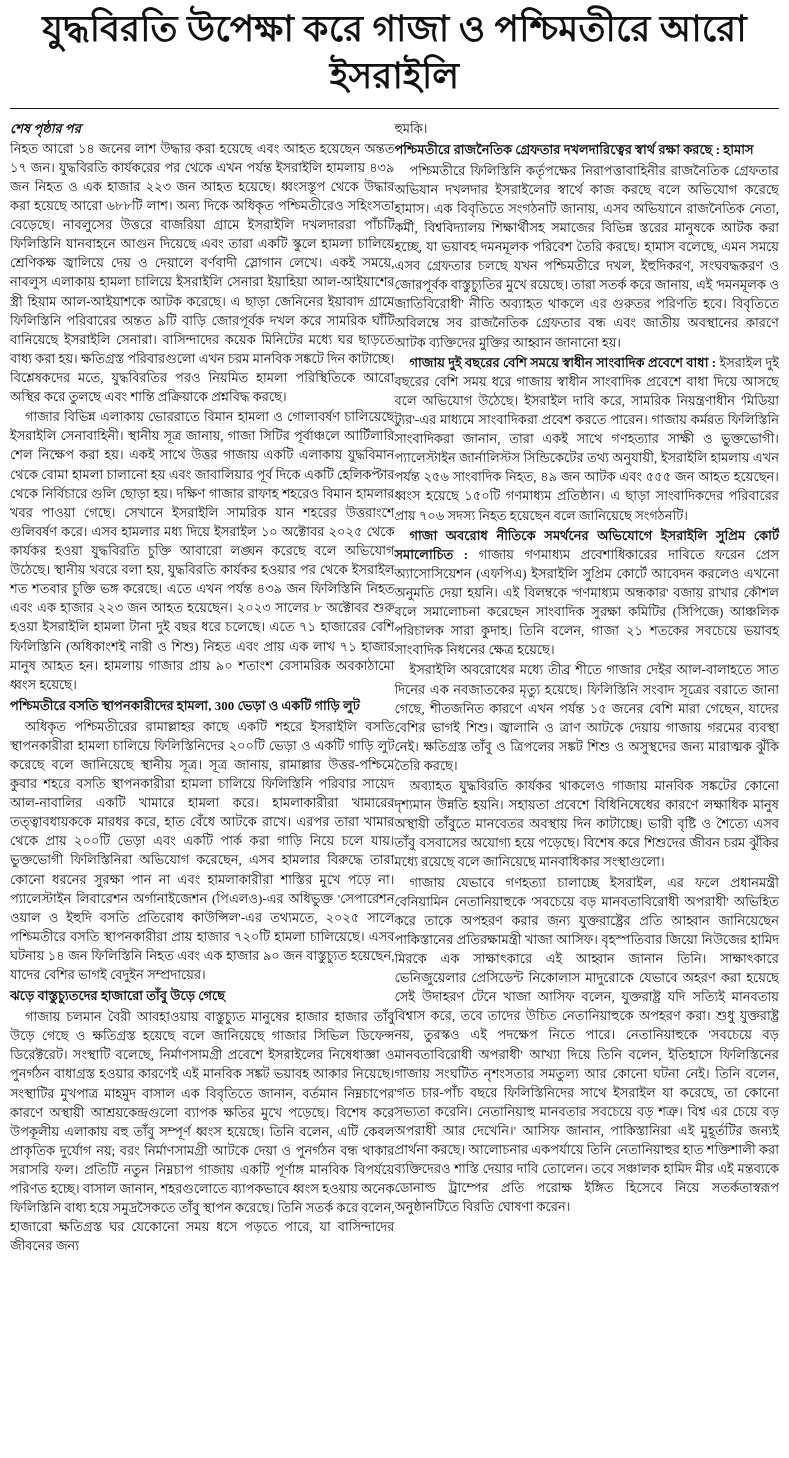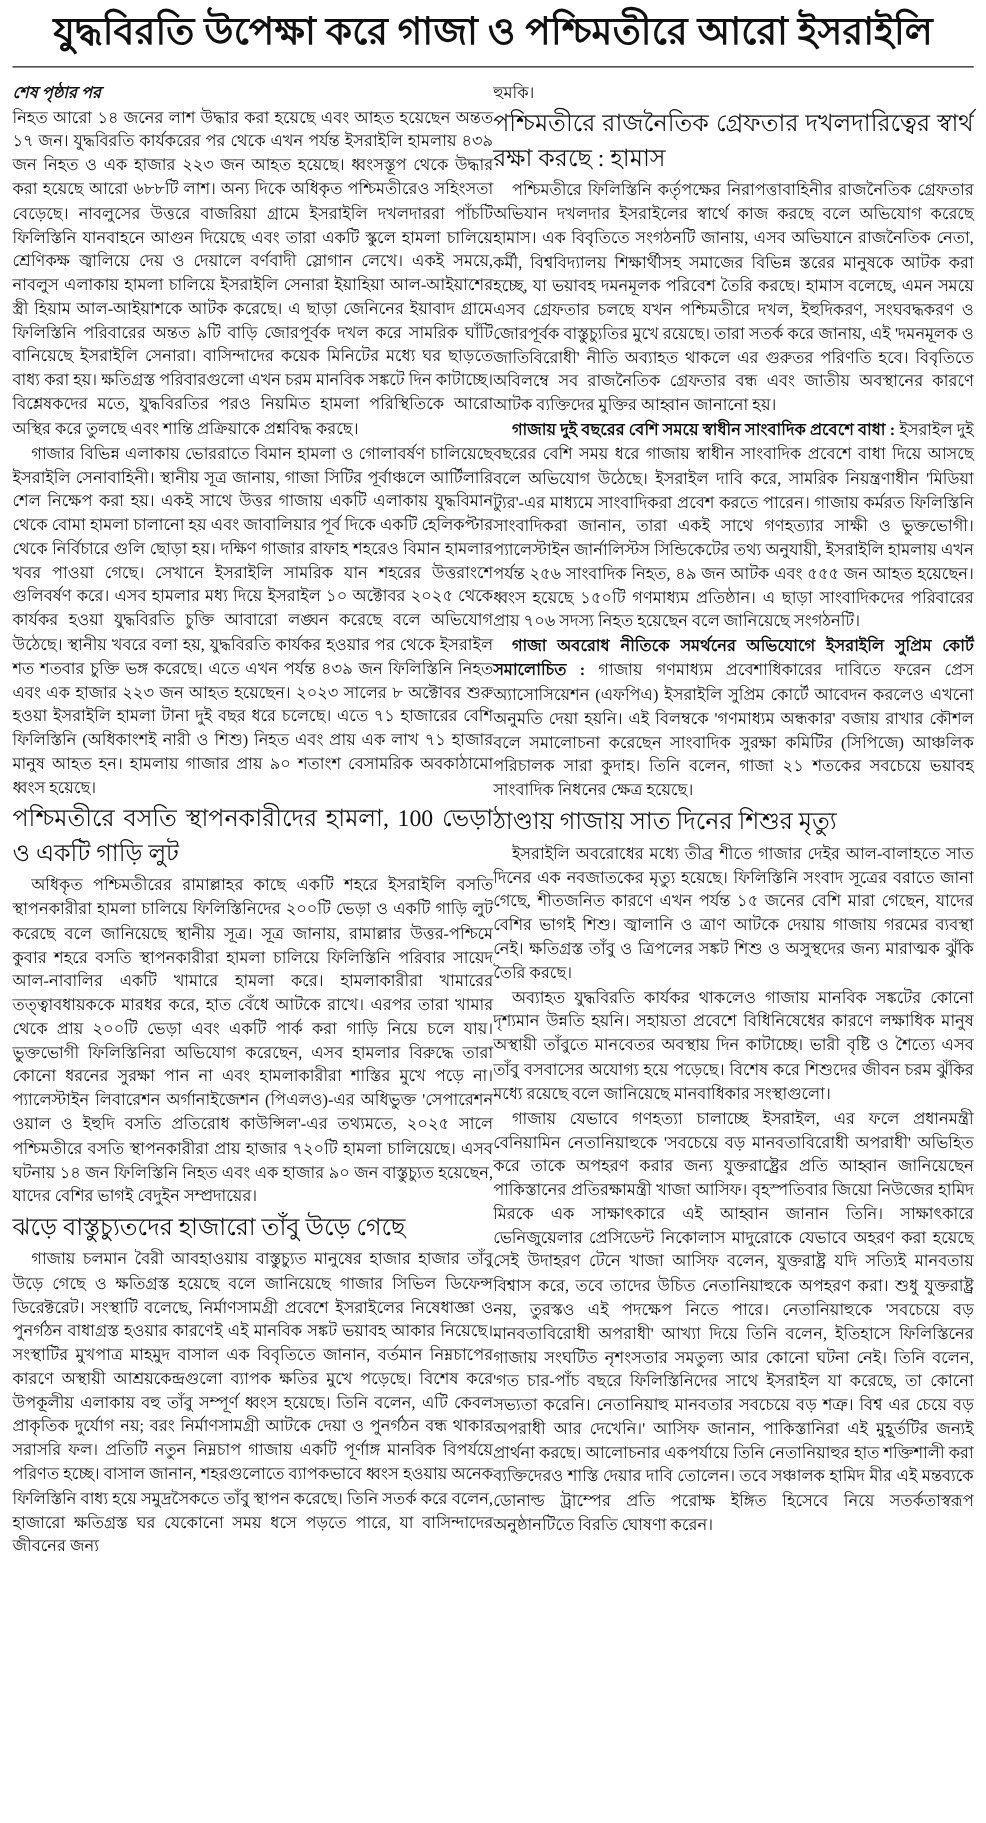--- a/index.html
+++ b/index.html
@@ -7,21 +7,21 @@
   body {
     width: 789px;
     min-height: 1458px;
     color: #111111;
     font-family: "Liberation Serif", "DejaVu Serif", serif;
     margin: 0 auto;
   }
   .page { padding: 4px 10px 18px; }
   .headline {
     text-align: center;
-    font-size: 30px;
+    font-size: 36px;
     font-weight: bold;
     line-height: 1.3;
     padding: 2px 4px 8px;
     letter-spacing: 0.2px;
   }
   .headline-rule {
     border: none;
     border-top: 1.5px solid #1a1a1a;
     margin: 0 0 10px 0;
   }
@@ -35,54 +35,53 @@
   }
   .lead {
     font-weight: bold;
     font-style: italic;
     text-indent: 0;
     margin-bottom: 1px;
   }
   .para { text-indent: 15px; margin-bottom: 1px; }
   .para.cont { text-indent: 0; }
   .subhead {
-    font-weight: normal;
-    font-size: 19px;
+    font-weight: bold;
+    font-size: 13px;
     line-height: 1.45;
     text-indent: 0;
     margin: 3px 0 1px 0;
   }
   .runin { font-weight: bold; }
 </style>
 </head>
 <body>
 
 <div class="page">
 
   <h1 class="headline">যুদ্ধবিরতি উপেক্ষা করে গাজা ও পশ্চিমতীরে আরো ইসরাইলি</h1>
   <hr class="headline-rule">
 
   <div class="cols">
 
     <div class="col">
       <p class="lead">শেষ পৃষ্ঠার পর</p>
       <p class="para cont">নিহত আরো ১৪ জনের লাশ উদ্ধার করা হয়েছে এবং আহত হয়েছেন অন্তত ১৭ জন। যুদ্ধবিরতি কার্যকরের পর থেকে এখন পর্যন্ত ইসরাইলি হামলায় ৪৩৯ জন নিহত ও এক হাজার ২২৩ জন আহত হয়েছে। ধ্বংসস্তূপ থেকে উদ্ধার করা হয়েছে আরো ৬৮৮টি লাশ। অন্য দিকে অধিকৃত পশ্চিমতীরেও সহিংসতা বেড়েছে। নাবলুসের উত্তরে বাজরিয়া গ্রামে ইসরাইলি দখলদাররা পাঁচটি ফিলিস্তিনি যানবাহনে আগুন দিয়েছে এবং তারা একটি স্কুলে হামলা চালিয়ে শ্রেণিকক্ষ জ্বালিয়ে দেয় ও দেয়ালে বর্ণবাদী স্লোগান লেখে। একই সময়ে, নাবলুস এলাকায় হামলা চালিয়ে ইসরাইলি সেনারা ইয়াহিয়া আল-আইয়াশের স্ত্রী হিয়াম আল-আইয়াশকে আটক করেছে। এ ছাড়া জেনিনের ইয়াবাদ গ্রামে ফিলিস্তিনি পরিবারের অন্তত ৯টি বাড়ি জোরপূর্বক দখল করে সামরিক ঘাঁটি বানিয়েছে ইসরাইলি সেনারা। বাসিন্দাদের কয়েক মিনিটের মধ্যে ঘর ছাড়তে বাধ্য করা হয়। ক্ষতিগ্রস্ত পরিবারগুলো এখন চরম মানবিক সঙ্কটে দিন কাটাচ্ছে। বিশ্লেষকদের মতে, যুদ্ধবিরতির পরও নিয়মিত হামলা পরিস্থিতিকে আরো অস্থির করে তুলছে এবং শান্তি প্রক্রিয়াকে প্রশ্নবিদ্ধ করছে।</p>
       <p class="para">গাজার বিভিন্ন এলাকায় ভোররাতে বিমান হামলা ও গোলাবর্ষণ চালিয়েছে ইসরাইলি সেনাবাহিনী। স্থানীয় সূত্র জানায়, গাজা সিটির পূর্বাঞ্চলে আর্টিলারি শেল নিক্ষেপ করা হয়। একই সাথে উত্তর গাজায় একটি এলাকায় যুদ্ধবিমান থেকে বোমা হামলা চালানো হয় এবং জাবালিয়ার পূর্ব দিকে একটি হেলিকপ্টার থেকে নির্বিচারে গুলি ছোড়া হয়। দক্ষিণ গাজার রাফাহ শহরেও বিমান হামলার খবর পাওয়া গেছে। সেখানে ইসরাইলি সামরিক যান শহরের উত্তরাংশে গুলিবর্ষণ করে। এসব হামলার মধ্য দিয়ে ইসরাইল ১০ অক্টোবর ২০২৫ থেকে কার্যকর হওয়া যুদ্ধবিরতি চুক্তি আবারো লঙ্ঘন করেছে বলে অভিযোগ উঠেছে। স্থানীয় খবরে বলা হয়, যুদ্ধবিরতি কার্যকর হওয়ার পর থেকে ইসরাইল শত শতবার চুক্তি ভঙ্গ করেছে। এতে এখন পর্যন্ত ৪৩৯ জন ফিলিস্তিনি নিহত এবং এক হাজার ২২৩ জন আহত হয়েছেন। ২০২৩ সালের ৮ অক্টোবর শুরু হওয়া ইসরাইলি হামলা টানা দুই বছর ধরে চলেছে। এতে ৭১ হাজারের বেশি ফিলিস্তিনি (অধিকাংশই নারী ও শিশু) নিহত এবং প্রায় এক লাখ ৭১ হাজার মানুষ আহত হন। হামলায় গাজার প্রায় ৯০ শতাংশ বেসামরিক অবকাঠামো ধ্বংস হয়েছে।</p>
-      <h3 class="subhead">পশ্চিমতীরে বসতি স্থাপনকারীদের হামলা, 100 ভেড়া ও একটি গাড়ি লুট</h3>
+      <h3 class="subhead">পশ্চিমতীরে বসতি স্থাপনকারীদের হামলা, 300 ভেড়া ও একটি গাড়ি লুট</h3>
       <p class="para">অধিকৃত পশ্চিমতীরের রামাল্লাহর কাছে একটি শহরে ইসরাইলি বসতি স্থাপনকারীরা হামলা চালিয়ে ফিলিস্তিনিদের ২০০টি ভেড়া ও একটি গাড়ি লুট করেছে বলে জানিয়েছে স্থানীয় সূত্র। সূত্র জানায়, রামাল্লার উত্তর-পশ্চিমে কুবার শহরে বসতি স্থাপনকারীরা হামলা চালিয়ে ফিলিস্তিনি পরিবার সায়েদ আল-নাবালির একটি খামারে হামলা করে। হামলাকারীরা খামারের তত্ত্বাবধায়ককে মারধর করে, হাত বেঁধে আটকে রাখে। এরপর তারা খামার থেকে প্রায় ২০০টি ভেড়া এবং একটি পার্ক করা গাড়ি নিয়ে চলে যায়। ভুক্তভোগী ফিলিস্তিনিরা অভিযোগ করেছেন, এসব হামলার বিরুদ্ধে তারা কোনো ধরনের সুরক্ষা পান না এবং হামলাকারীরা শাস্তির মুখে পড়ে না। প্যালেস্টাইন লিবারেশন অর্গানাইজেশন (পিএলও)-এর অধিভুক্ত 'সেপারেশন ওয়াল ও ইহুদি বসতি প্রতিরোধ কাউন্সিল'-এর তথ্যমতে, ২০২৫ সালে পশ্চিমতীরে বসতি স্থাপনকারীরা প্রায় হাজার ৭২০টি হামলা চালিয়েছে। এসব ঘটনায় ১৪ জন ফিলিস্তিনি নিহত এবং এক হাজার ৯০ জন বাস্তুচ্যুত হয়েছেন, যাদের বেশির ভাগই বেদুইন সম্প্রদায়ের।</p>
       <h3 class="subhead">ঝড়ে বাস্তুচ্যুতদের হাজারো তাঁবু উড়ে গেছে</h3>
       <p class="para">গাজায় চলমান বৈরী আবহাওয়ায় বাস্তুচ্যুত মানুষের হাজার হাজার তাঁবু উড়ে গেছে ও ক্ষতিগ্রস্ত হয়েছে বলে জানিয়েছে গাজার সিভিল ডিফেন্স ডিরেক্টরেট। সংস্থাটি বলেছে, নির্মাণসামগ্রী প্রবেশে ইসরাইলের নিষেধাজ্ঞা ও পুনর্গঠন বাধাগ্রস্ত হওয়ার কারণেই এই মানবিক সঙ্কট ভয়াবহ আকার নিয়েছে। সংস্থাটির মুখপাত্র মাহমুদ বাসাল এক বিবৃতিতে জানান, বর্তমান নিম্নচাপের কারণে অস্থায়ী আশ্রয়কেন্দ্রগুলো ব্যাপক ক্ষতির মুখে পড়েছে। বিশেষ করে উপকূলীয় এলাকায় বহু তাঁবু সম্পূর্ণ ধ্বংস হয়েছে। তিনি বলেন, এটি কেবল প্রাকৃতিক দুর্যোগ নয়; বরং নির্মাণসামগ্রী আটকে দেয়া ও পুনর্গঠন বন্ধ থাকার সরাসরি ফল। প্রতিটি নতুন নিম্নচাপ গাজায় একটি পূর্ণাঙ্গ মানবিক বিপর্যয়ে পরিণত হচ্ছে। বাসাল জানান, শহরগুলোতে ব্যাপকভাবে ধ্বংস হওয়ায় অনেক ফিলিস্তিনি বাধ্য হয়ে সমুদ্রসৈকতে তাঁবু স্থাপন করেছে। তিনি সতর্ক করে বলেন, হাজারো ক্ষতিগ্রস্ত ঘর যেকোনো সময় ধসে পড়তে পারে, যা বাসিন্দাদের জীবনের জন্য</p>
     </div>
 
     <div class="col">
       <p class="para cont">হুমকি।</p>
       <h3 class="subhead">পশ্চিমতীরে রাজনৈতিক গ্রেফতার দখলদারিত্বের স্বার্থ রক্ষা করছে : হামাস</h3>
       <p class="para">পশ্চিমতীরে ফিলিস্তিনি কর্তৃপক্ষের নিরাপত্তাবাহিনীর রাজনৈতিক গ্রেফতার অভিযান দখলদার ইসরাইলের স্বার্থে কাজ করছে বলে অভিযোগ করেছে হামাস। এক বিবৃতিতে সংগঠনটি জানায়, এসব অভিযানে রাজনৈতিক নেতা, কর্মী, বিশ্ববিদ্যালয় শিক্ষার্থীসহ সমাজের বিভিন্ন স্তরের মানুষকে আটক করা হচ্ছে, যা ভয়াবহ দমনমূলক পরিবেশ তৈরি করছে। হামাস বলেছে, এমন সময়ে এসব গ্রেফতার চলছে যখন পশ্চিমতীরে দখল, ইহুদিকরণ, সংঘবদ্ধকরণ ও জোরপূর্বক বাস্তুচ্যুতির মুখে রয়েছে। তারা সতর্ক করে জানায়, এই 'দমনমূলক ও জাতিবিরোধী' নীতি অব্যাহত থাকলে এর গুরুতর পরিণতি হবে। বিবৃতিতে অবিলম্বে সব রাজনৈতিক গ্রেফতার বন্ধ এবং জাতীয় অবস্থানের কারণে আটক ব্যক্তিদের মুক্তির আহ্বান জানানো হয়।</p>
       <p class="para"><strong class="runin">গাজায় দুই বছরের বেশি সময়ে স্বাধীন সাংবাদিক প্রবেশে বাধা :</strong> <span>ইসরাইল দুই বছরের বেশি সময় ধরে গাজায় স্বাধীন সাংবাদিক প্রবেশে বাধা দিয়ে আসছে বলে অভিযোগ উঠেছে। ইসরাইল দাবি করে, সামরিক নিয়ন্ত্রণাধীন 'মিডিয়া ট্যুর'-এর মাধ্যমে সাংবাদিকরা প্রবেশ করতে পারেন। গাজায় কর্মরত ফিলিস্তিনি সাংবাদিকরা জানান, তারা একই সাথে গণহত্যার সাক্ষী ও ভুক্তভোগী। প্যালেস্টাইন জার্নালিস্টস সিন্ডিকেটের তথ্য অনুযায়ী, ইসরাইলি হামলায় এখন পর্যন্ত ২৫৬ সাংবাদিক নিহত, ৪৯ জন আটক এবং ৫৫৫ জন আহত হয়েছেন। ধ্বংস হয়েছে ১৫০টি গণমাধ্যম প্রতিষ্ঠান। এ ছাড়া সাংবাদিকদের পরিবারের প্রায় ৭০৬ সদস্য নিহত হয়েছেন বলে জানিয়েছে সংগঠনটি।</span></p>
       <p class="para"><strong class="runin">গাজা অবরোধ নীতিকে সমর্থনের অভিযোগে ইসরাইলি সুপ্রিম কোর্ট সমালোচিত :</strong> <span>গাজায় গণমাধ্যম প্রবেশাধিকারের দাবিতে ফরেন প্রেস অ্যাসোসিয়েশন (এফপিএ) ইসরাইলি সুপ্রিম কোর্টে আবেদন করলেও এখনো অনুমতি দেয়া হয়নি। এই বিলম্বকে 'গণমাধ্যম অন্ধকার' বজায় রাখার কৌশল বলে সমালোচনা করেছেন সাংবাদিক সুরক্ষা কমিটির (সিপিজে) আঞ্চলিক পরিচালক সারা কুদাহ। তিনি বলেন, গাজা ২১ শতকের সবচেয়ে ভয়াবহ সাংবাদিক নিধনের ক্ষেত্র হয়েছে।</span></p>
-      <h3 class="subhead">ঠাণ্ডায় গাজায় সাত দিনের শিশুর মৃত্যু</h3>
       <p class="para">ইসরাইলি অবরোধের মধ্যে তীব্র শীতে গাজার দেইর আল-বালাহতে সাত দিনের এক নবজাতকের মৃত্যু হয়েছে। ফিলিস্তিনি সংবাদ সূত্রের বরাতে জানা গেছে, শীতজনিত কারণে এখন পর্যন্ত ১৫ জনের বেশি মারা গেছেন, যাদের বেশির ভাগই শিশু। জ্বালানি ও ত্রাণ আটকে দেয়ায় গাজায় গরমের ব্যবস্থা নেই। ক্ষতিগ্রস্ত তাঁবু ও ত্রিপলের সঙ্কট শিশু ও অসুস্থদের জন্য মারাত্মক ঝুঁকি তৈরি করছে।</p>
       <p class="para">অব্যাহত যুদ্ধবিরতি কার্যকর থাকলেও গাজায় মানবিক সঙ্কটের কোনো দৃশ্যমান উন্নতি হয়নি। সহায়তা প্রবেশে বিধিনিষেধের কারণে লক্ষাধিক মানুষ অস্থায়ী তাঁবুতে মানবেতর অবস্থায় দিন কাটাচ্ছে। ভারী বৃষ্টি ও শৈত্যে এসব তাঁবু বসবাসের অযোগ্য হয়ে পড়েছে। বিশেষ করে শিশুদের জীবন চরম ঝুঁকির মধ্যে রয়েছে বলে জানিয়েছে মানবাধিকার সংস্থাগুলো।</p>
       <p class="para">গাজায় যেভাবে গণহত্যা চালাচ্ছে ইসরাইল, এর ফলে প্রধানমন্ত্রী বেনিয়ামিন নেতানিয়াহুকে 'সবচেয়ে বড় মানবতাবিরোধী অপরাধী' অভিহিত করে তাকে অপহরণ করার জন্য যুক্তরাষ্ট্রের প্রতি আহ্বান জানিয়েছেন পাকিস্তানের প্রতিরক্ষামন্ত্রী খাজা আসিফ। বৃহস্পতিবার জিয়ো নিউজের হামিদ মিরকে এক সাক্ষাৎকারে এই আহ্বান জানান তিনি। সাক্ষাৎকারে ভেনিজুয়েলার প্রেসিডেন্ট নিকোলাস মাদুরোকে যেভাবে অহরণ করা হয়েছে সেই উদাহরণ টেনে খাজা আসিফ বলেন, যুক্তরাষ্ট্র যদি সত্যিই মানবতায় বিশ্বাস করে, তবে তাদের উচিত নেতানিয়াহুকে অপহরণ করা। শুধু যুক্তরাষ্ট্র নয়, তুরস্কও এই পদক্ষেপ নিতে পারে। নেতানিয়াহুকে 'সবচেয়ে বড় মানবতাবিরোধী অপরাধী' আখ্যা দিয়ে তিনি বলেন, ইতিহাসে ফিলিস্তিনের গাজায় সংঘটিত নৃশংসতার সমতুল্য আর কোনো ঘটনা নেই। তিনি বলেন, 'গত চার-পাঁচ বছরে ফিলিস্তিনিদের সাথে ইসরাইল যা করেছে, তা কোনো সভ্যতা করেনি। নেতানিয়াহু মানবতার সবচেয়ে বড় শত্রু। বিশ্ব এর চেয়ে বড় অপরাধী আর দেখেনি।' আসিফ জানান, পাকিস্তানিরা এই মুহূর্তটির জন্যই প্রার্থনা করছে। আলোচনার একপর্যায়ে তিনি নেতানিয়াহুর হাত শক্তিশালী করা ব্যক্তিদেরও শাস্তি দেয়ার দাবি তোলেন। তবে সঞ্চালক হামিদ মীর এই মন্তব্যকে ডোনাল্ড ট্রাম্পের প্রতি পরোক্ষ ইঙ্গিত হিসেবে নিয়ে সতর্কতাস্বরূপ অনুষ্ঠানটিতে বিরতি ঘোষণা করেন।</p>
     </div>
 
   </div>
 </div>
 
 </body></html>

